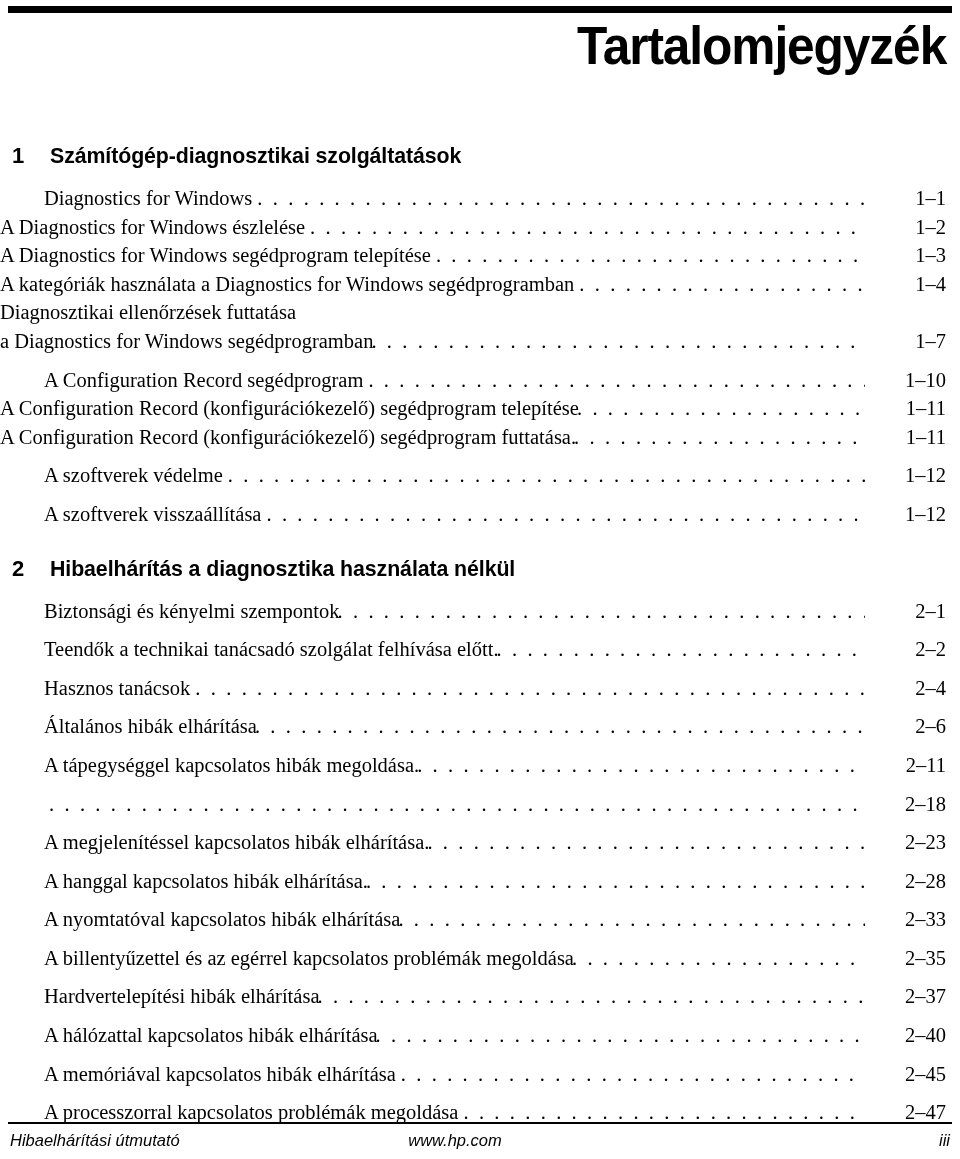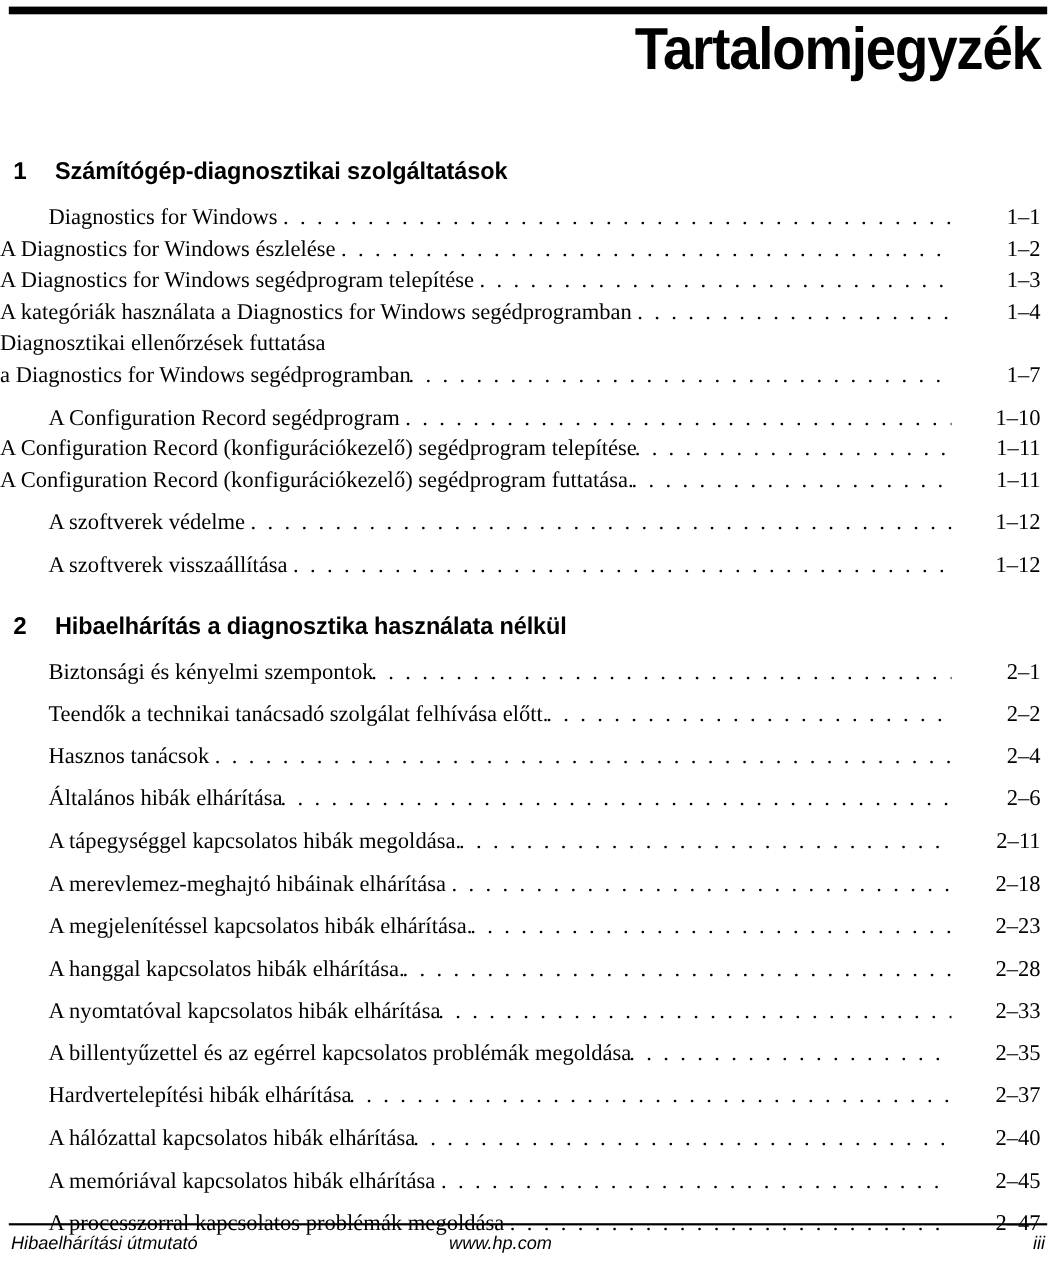--- a/index.html
+++ b/index.html
@@ -118,21 +118,21 @@
   }
 
   
   .entry.cont .entry-leader,
   .entry.cont .entry-page { visibility: hidden; }
 
   
   .footer {
     position: absolute;
     left: 8px;
-    bottom: 14px;
+    bottom: 4px;
     width: 944px;
   }
   .footer-rule {
     width: 100%;
     height: 0;
     border-top: 2px solid #000;
     margin-bottom: 7px;
   }
   .footer-row {
     position: relative;
@@ -256,21 +256,20 @@
           <span class="entry-label">Általános hibák elhárítása</span>
           <span class="entry-leader"></span>
           <span class="entry-page">2–6</span>
         </div>
         <div class="entry lvl1 tight">
           <span class="entry-label">A tápegységgel kapcsolatos hibák megoldása.</span>
           <span class="entry-leader"></span>
           <span class="entry-page">2–11</span>
         </div>
         <div class="entry lvl1 loose">
-          <span class="entry-label">A merevlemez-meghajtó hibáinak elhárítása</span>
           <span class="entry-leader"></span>
           <span class="entry-page">2–18</span>
         </div>
         <div class="entry lvl1 tight">
           <span class="entry-label">A megjelenítéssel kapcsolatos hibák elhárítása.</span>
           <span class="entry-leader"></span>
           <span class="entry-page">2–23</span>
         </div>
         <div class="entry lvl1 tight">
           <span class="entry-label">A hanggal kapcsolatos hibák elhárítása.</span>

